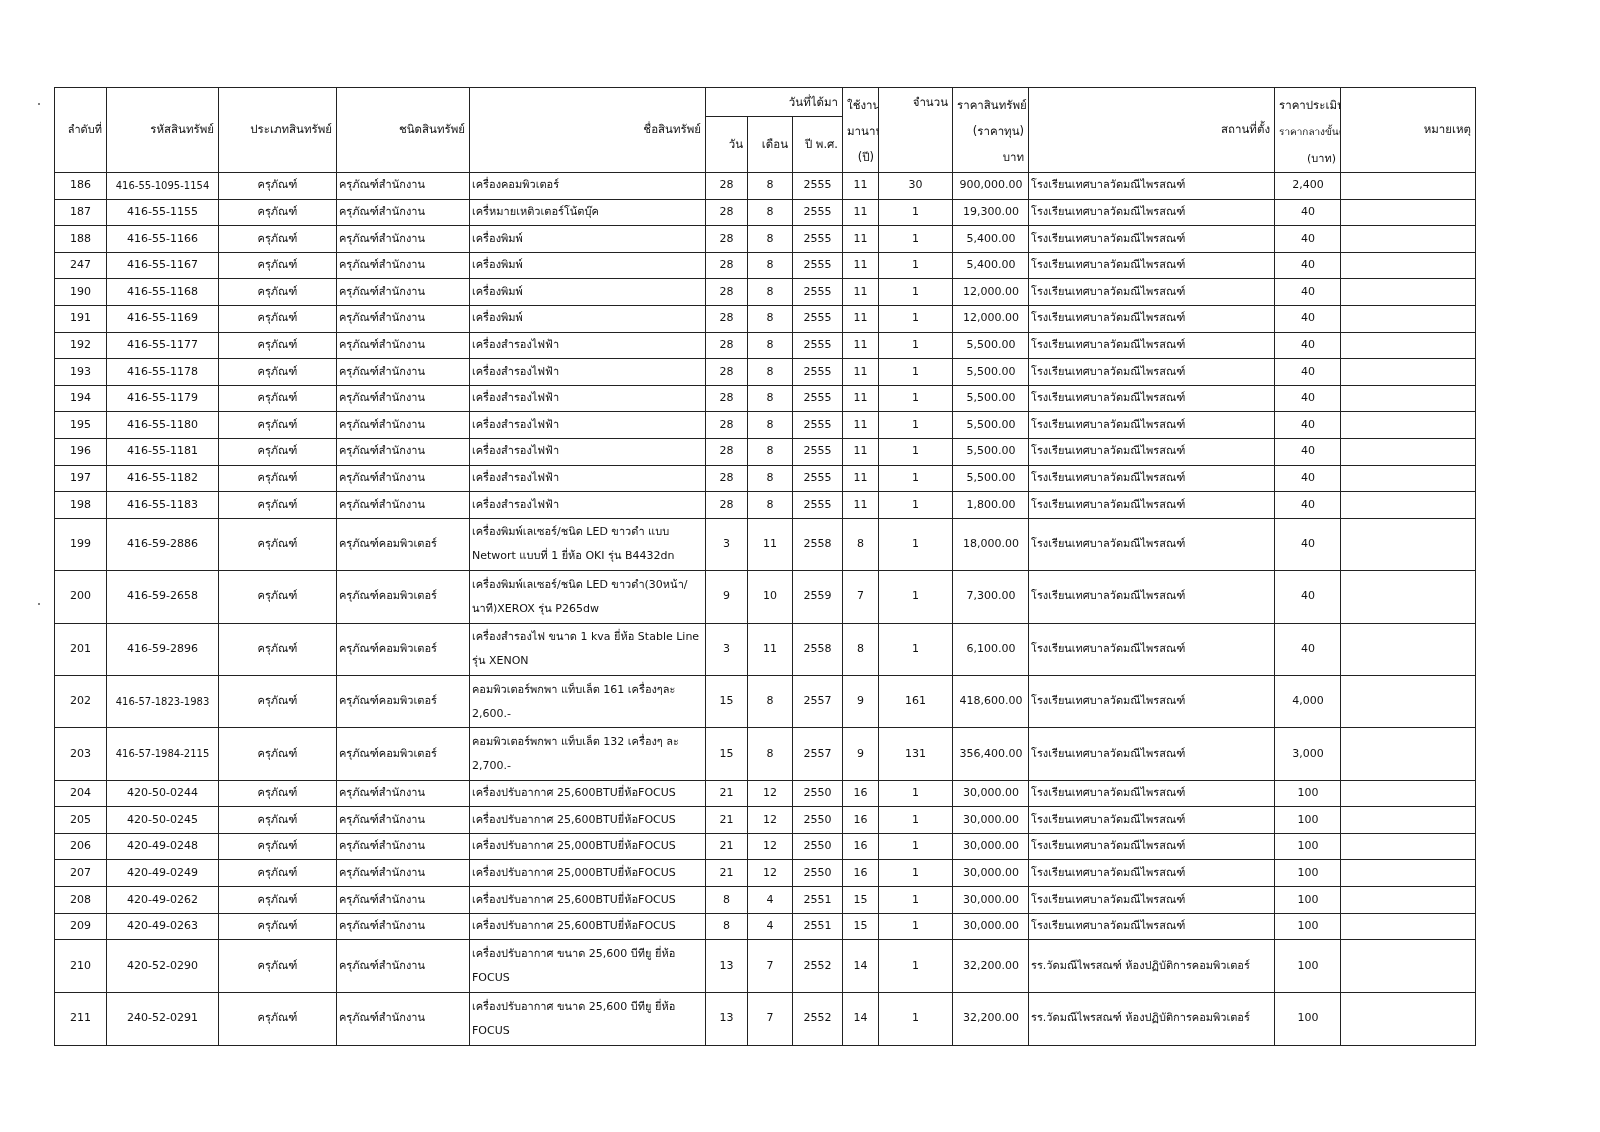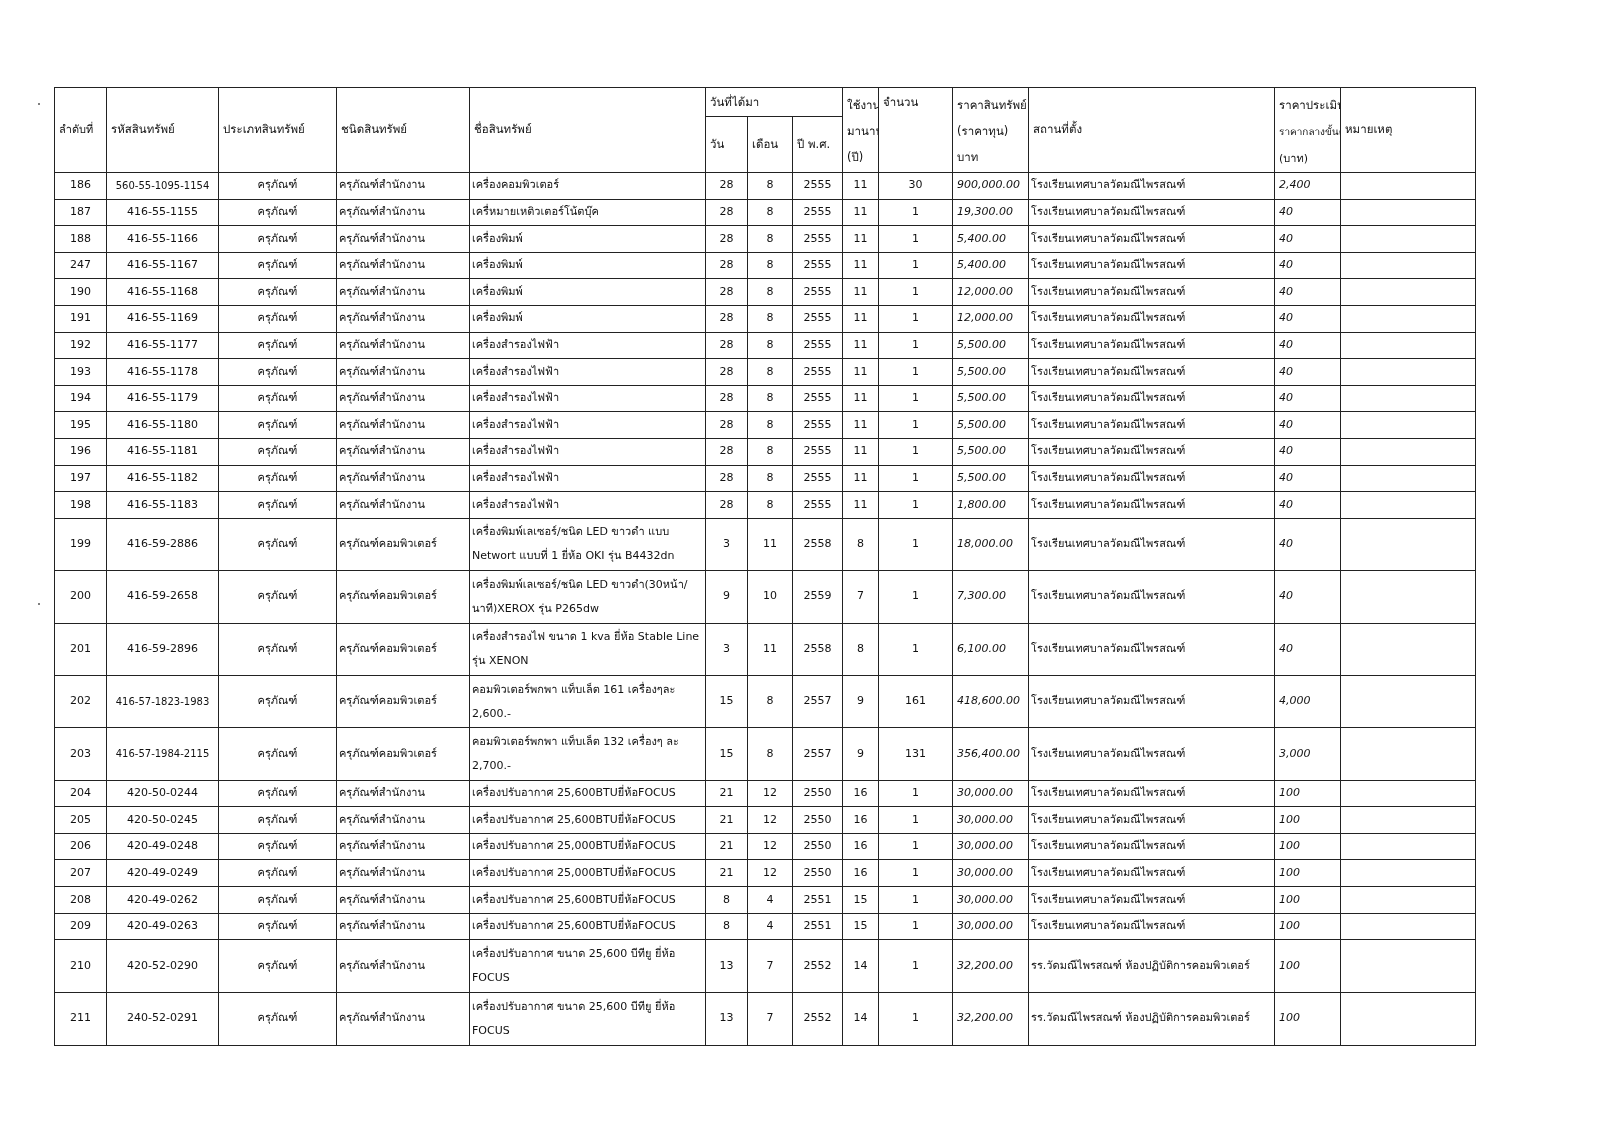--- a/index.html
+++ b/index.html
@@ -2,28 +2,28 @@
 <html><head>
 <meta charset="utf-8">
 <style>
   html, body { margin: 0; padding: 0; background: #ffffff; }
   body { width: 1600px; height: 1132px; position: relative; overflow: hidden;
          font-family: "DejaVu Sans", sans-serif; color: #111; }
   .sheet { position: absolute; left: 54px; top: 87px; }
   table { border-collapse: collapse; table-layout: fixed; width: 1421px; }
   td, th { border: 1.4px solid #222; padding: 0 4px; font-size: 11px; line-height: 1.15;
            overflow: hidden; white-space: nowrap; font-weight: normal; }
-  th { text-align: left; vertical-align: middle; font-size: 11.5px; }
+  th { text-align: right; vertical-align: middle; font-size: 11.5px; }
   .hdr-top th { height: 28px; }
   .hdr-bot th { height: 54px; }
   tbody td { height: 25.6px; vertical-align: middle; }
   tbody tr.tall td { height: 51.4px; }
   tbody tr.last td { height: 52px; }
   .c { text-align: center; }
-  .r { text-align: left; padding-right: 3px; font-style: italic; }
+  .r { text-align: center; padding-right: 3px; }
   .l { text-align: left; padding-left: 2px; }
   .wrap { white-space: normal; line-height: 24px; }
   .small { font-size: 10px; }
   .hsmall { font-size: 11px; }
   .dot { position: absolute; width: 2px; height: 2px; background: #555; border-radius: 50%; }
 </style>
 </head>
 <body>
 
 <div class="dot" style="left:38px; top:103px;"></div>
@@ -76,21 +76,21 @@
     </tr>
     <tr class="hdr-bot">
       <th>วัน</th>
       <th>เดือน</th>
       <th>ปี พ.ศ.</th>
     </tr>
   </thead>
   <tbody id="rows">
         <tr>
           <td class="c">186</td>
-          <td class="c small">560-55-1095-1154</td>
+          <td class="c small">416-55-1095-1154</td>
           <td class="c">ครุภัณฑ์</td>
           <td class="l">ครุภัณฑ์สำนักงาน</td>
           <td class="l">เครื่องคอมพิวเตอร์</td>
           <td class="c">28</td>
           <td class="c">8</td>
           <td class="c">2555</td>
           <td class="c">11</td>
           <td class="c">30</td>
           <td class="r">900,000.00</td>
           <td class="l">โรงเรียนเทศบาลวัดมณีไพรสณฑ์</td>

